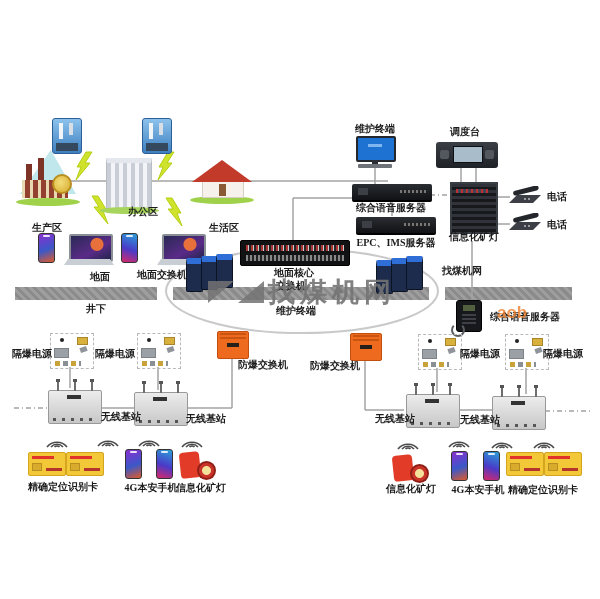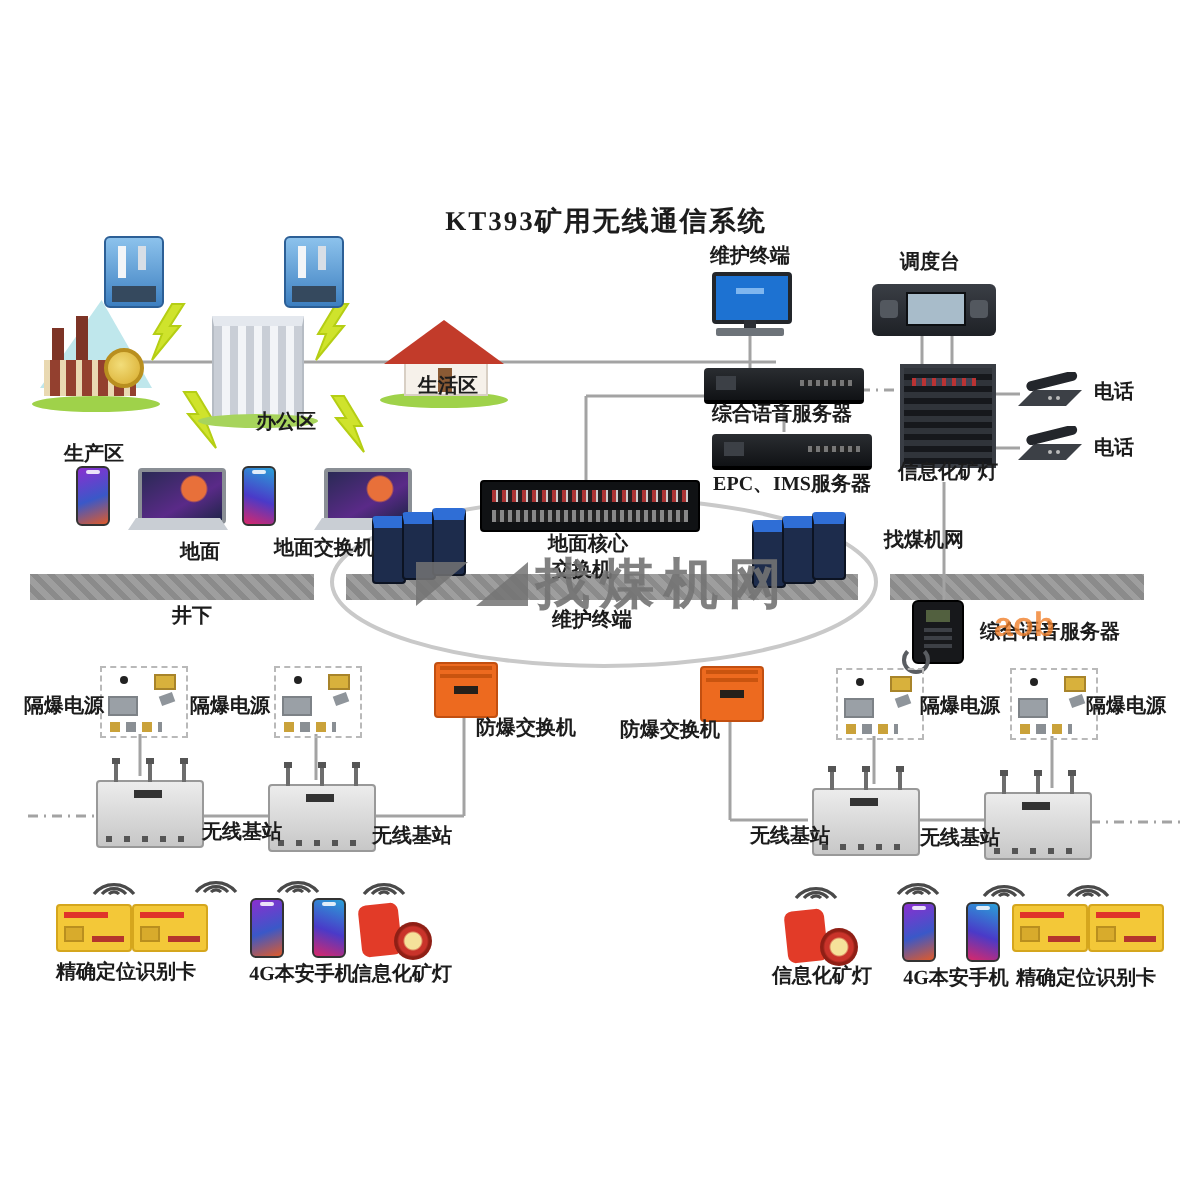--- a/index.html
+++ b/index.html
@@ -184,21 +184,20 @@
     </g>
 
     <g fill="#cfe32c" stroke="#b5ce14" stroke-width="1">
       <polygon points="10,0 16,0 9,11 14,11 0,28 5,15 1,15" transform="translate(76,152)"></polygon>
       <polygon points="10,0 16,0 9,11 14,11 0,28 5,15 1,15" transform="translate(158,152)"></polygon>
       <polygon points="10,0 16,0 9,11 14,11 0,28 5,15 1,15" transform="translate(108,196) scale(-1,1)"></polygon>
       <polygon points="10,0 16,0 9,11 14,11 0,28 5,15 1,15" transform="translate(182,198) scale(-1,1)"></polygon>
     </g>
   </svg>
 
-  <div class="lbl title" style="left:303px;top:104px">KT393矿用无线通信系统</div>
 
   <div class="node tower" style="left:52px;top:118px">
       <i class="tb"></i>
     </div>
   <div class="node tower" style="left:142px;top:118px">
       <i class="tb"></i>
     </div>
 
   <div class="node factory" style="left:16px;top:150px">
     <div class="f-tri"></div>
@@ -212,21 +211,21 @@
       <div class="og"></div>
     </div>
   <div class="node house" style="left:192px;top:160px">
     <div class="h-grass"></div>
       <div class="h-body"></div>
       <div class="h-door"></div>
       <div class="h-roof"></div>
   </div>
   <div class="lbl" style="left:47px;top:222px">生产区</div>
   <div class="lbl" style="left:143px;top:206px">办公区</div>
-  <div class="lbl" style="left:224px;top:188px">生活区</div>
+  <div class="lbl" style="left:224px;top:222px">生活区</div>
 
   <div class="node sp spA" style="left:38px;top:233px"></div>
   <div class="node laptop" style="left:64px;top:234px">
       <div class="scr"></div>
       <div class="base"></div>
     </div>
   <div class="node sp spB" style="left:121px;top:233px"></div>
   <div class="node laptop" style="left:157px;top:234px">
       <div class="scr"></div>
       <div class="base"></div>

